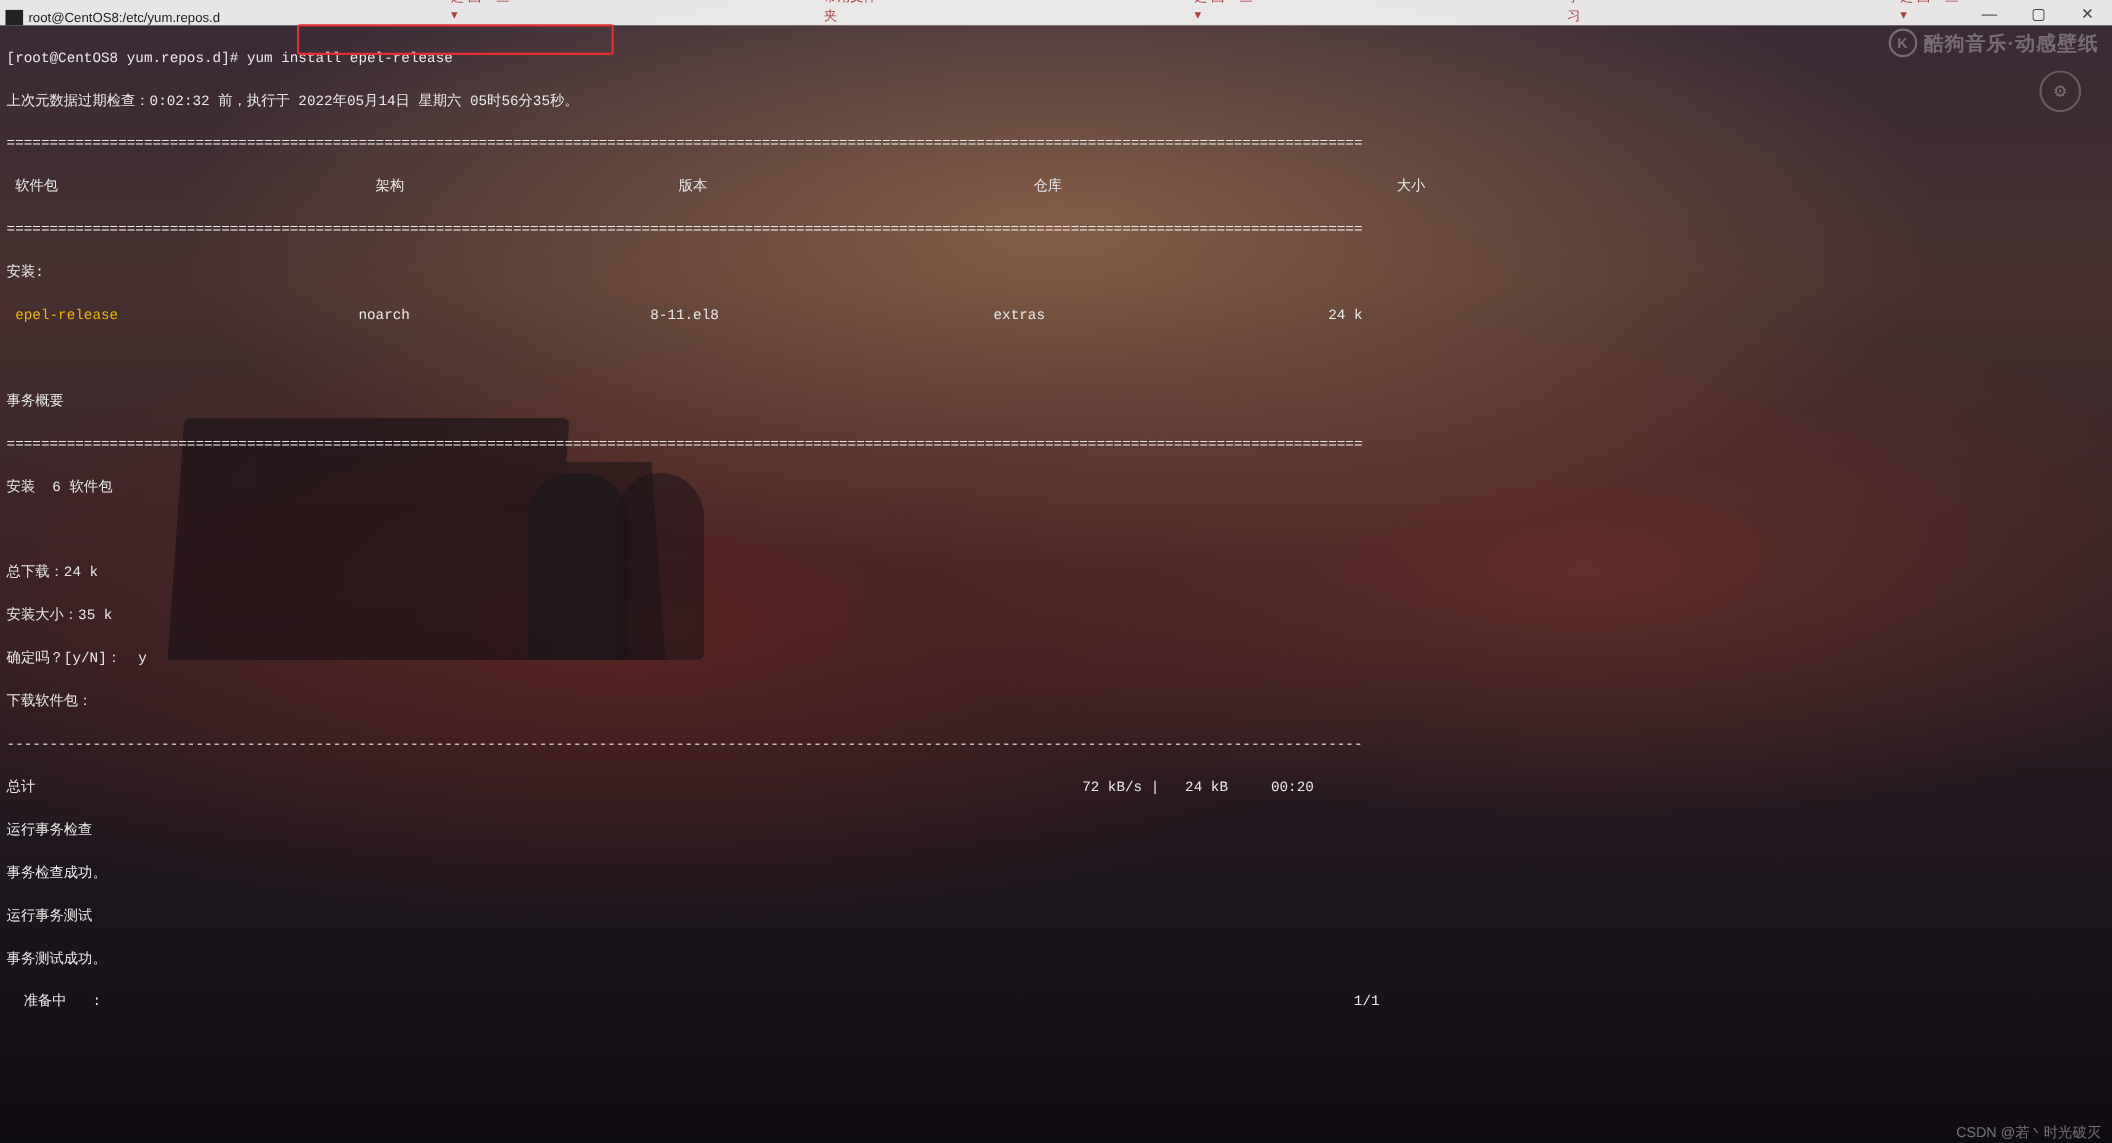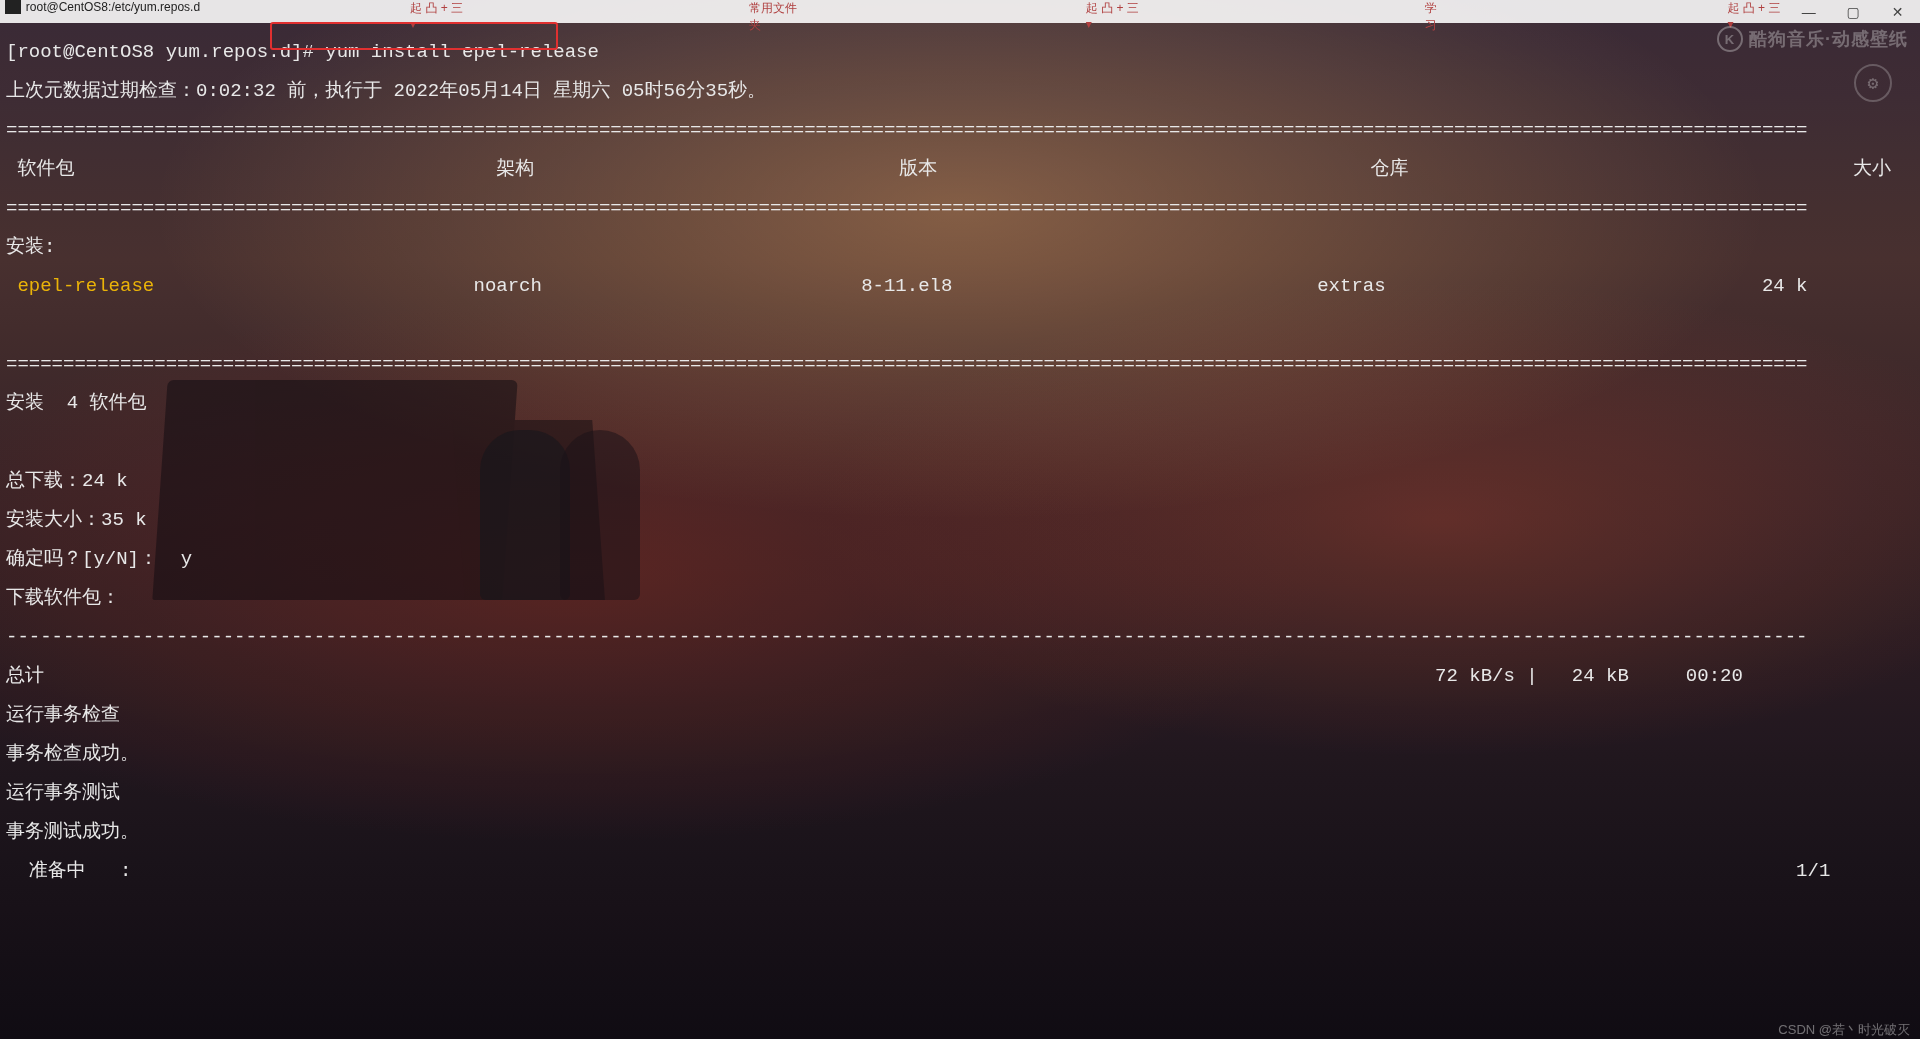--- a/index.html
+++ b/index.html
@@ -8,26 +8,26 @@
       radial-gradient(ellipse 60% 40% at 30% 55%, rgba(130,40,30,0.55), transparent 65%),
       radial-gradient(ellipse 50% 35% at 75% 50%, rgba(160,60,40,0.45), transparent 65%),
       linear-gradient(#3a2a38 0%, #4a2f2e 25%, #3a2328 45%, #20161e 75%, #100c14 100%);
       filter:saturate(0.9);
   }
   
   .piano{position:absolute;left:160px;top:380px;width:350px;height:220px;background:#120d12;border-radius:6px 6px 2px 2px;transform:skewX(-4deg);opacity:.55}
   .piano::after{content:"";position:absolute;right:-90px;top:40px;width:140px;height:180px;background:#120d12;transform:skewX(8deg);opacity:.9}
   .boy{position:absolute;left:480px;top:430px;width:90px;height:170px;background:#14161c;border-radius:40px 40px 6px 6px;opacity:.55}
   .girl{position:absolute;left:560px;top:430px;width:80px;height:170px;background:#1c1218;border-radius:40px 40px 6px 6px;opacity:.55}
-  .titlebar{position:absolute;top:0;left:0;right:0;height:23px;background:rgba(255,255,255,0.88);display:flex;align-items:flex-start;font:12px "Segoe UI",sans-serif;color:#222}
+  .titlebar{position:absolute;top:0;left:0;right:0;height:23px;background:rgba(255,255,255,0.88);display:flex;align-items:flex-end;font:12px "Segoe UI",sans-serif;color:#222}
   .titlebar .ico{width:16px;height:14px;margin:0 5px;background:#222}
   .titlebar .tabs{display:flex;gap:280px;margin-left:210px;color:#b04040;font-size:12px}
   .titlebar .spacer{flex:1}
   .winbtn{width:45px;height:23px;display:flex;align-items:center;justify-content:center;font-size:14px;color:#444}
-  .term{position:absolute;top:23px;left:0;right:0;bottom:0;color:#e8e8e8;font-size:19px;line-height:19.5px;white-space:pre;letter-spacing:0px}
+  .term{position:absolute;top:23px;left:0;right:0;bottom:0;color:#e8e8e8;font-size:13px;line-height:19.5px;white-space:pre;letter-spacing:0px}
   .term .row{padding:0 6px}
   .g{color:#eab308}
   .highlight{position:absolute;border:2px solid #e03030;border-radius:3px;pointer-events:none}
   .watermark-r{position:absolute;top:26px;right:12px;font:700 18px "Microsoft YaHei",sans-serif;color:rgba(230,230,230,.35);letter-spacing:1px;display:flex;align-items:center;gap:6px}
   .watermark-r .circ{width:22px;height:22px;border:2px solid rgba(230,230,230,.35);border-radius:50%;display:flex;align-items:center;justify-content:center;font-size:13px}
   .gear{position:absolute;top:64px;right:28px;width:34px;height:34px;border:2px solid rgba(230,230,230,.25);border-radius:50%;display:flex;align-items:center;justify-content:center;color:rgba(230,230,230,.35);font-size:18px}
   .watermark-b{position:absolute;bottom:0;right:10px;font:13px "Microsoft YaHei",sans-serif;color:rgba(230,230,230,.45)}
 </style>
 </head>
 <body>
@@ -61,22 +61,23 @@
 
 <div class="term">
 <div class="row"><span>[root@CentOS8 yum.repos.d]# </span><span>yum install epel-release</span></div>
 <div class="row">上次元数据过期检查：0:02:32 前，执行于 2022年05月14日 星期六 05时56分35秒。</div>
 <div class="row" id="eqline1">==============================================================================================================================================================</div>
 <div class="row" id="hdrrow"> 软件包                                     架构                                版本                                      仓库                                       大小</div>
 <div class="row" id="eqline2">==============================================================================================================================================================</div>
 <div class="row">安装:</div>
 <div class="row" id="pkgrow"><span class="g"> epel-release                            </span>noarch                            8-11.el8                                extras                                 24 k</div>
 <div class="row">&nbsp;</div>
+<div class="row">事务概要</div>
 <div class="row" id="eqline3">==============================================================================================================================================================</div>
-<div class="row">安装  4 软件包</div>
+<div class="row">安装  6 软件包</div>
 <div class="row">&nbsp;</div>
 <div class="row">总下载：24 k</div>
 <div class="row">安装大小：35 k</div>
 <div class="row">确定吗？[y/N]：  y</div>
 <div class="row">下载软件包：</div>
 <div class="row" id="dashline1">--------------------------------------------------------------------------------------------------------------------------------------------------------------</div>
 <div class="row" id="totalrow">总计                                                                                                                          72 kB/s |   24 kB     00:20</div>
 <div class="row">运行事务检查</div>
 <div class="row">事务检查成功。</div>
 <div class="row">运行事务测试</div>

